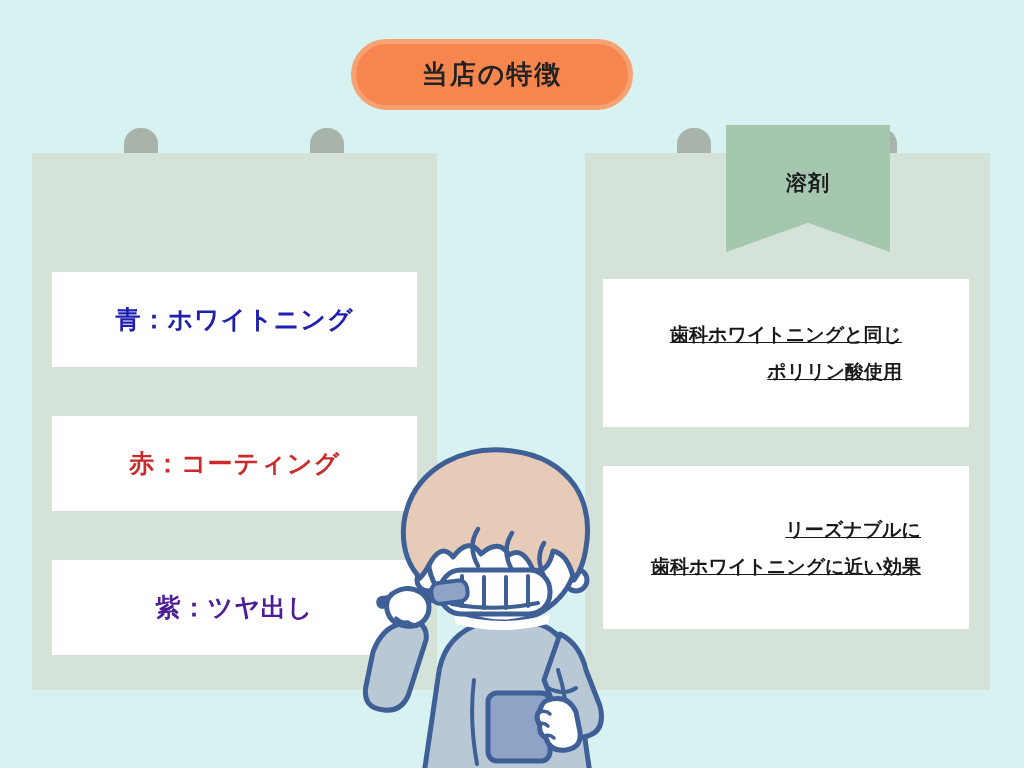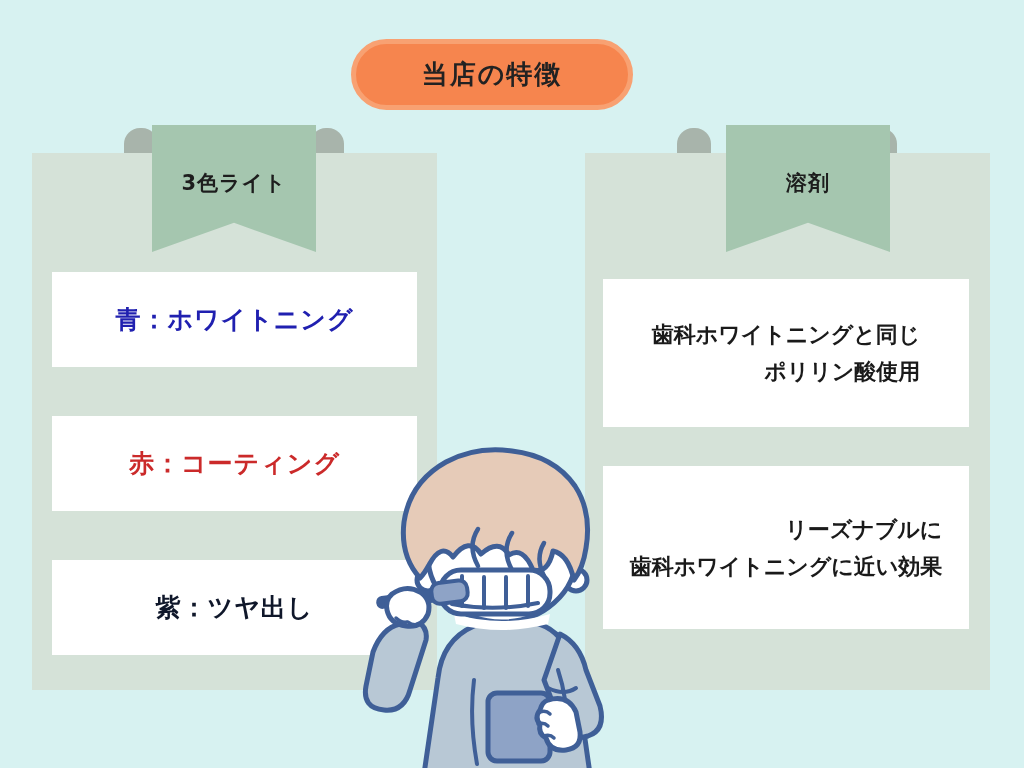--- a/index.html
+++ b/index.html
@@ -77,21 +77,21 @@
   .card span {
     font-weight: 700;
     white-space: pre-line;
   }
   .card-l { left: 52px; width: 365px; height: 95px; }
   .card-l span { font-size: 25px; letter-spacing: 1px; }
   .card-l1 { top: 272px; }
   .card-l2 { top: 416px; font-family: Liberation Serif, serif; }
   .card-l3 { top: 560px; }
   .card-r { left: 603px; width: 366px; }
-  .card-r span { font-size: 22px; line-height: 37px; color: #1a1a1a; }
+  .card-r span { font-size: 19px; line-height: 37px; color: #1a1a1a; text-decoration: underline; }
   .card-r1 { top: 279px; height: 148px; }
   .card-r2 { top: 466px; height: 163px; }
 
   
   .figure {
     position: absolute;
     left: 362px; top: 428px;
     width: 252px; height: 340px;
     z-index: 5;
   }
@@ -106,35 +106,32 @@
   </div>
 
   <div class="tab tab-l1"></div>
   <div class="tab tab-l2"></div>
   <div class="tab tab-r1"></div>
   <div class="tab tab-r2"></div>
 
   <div class="panel panel-left"></div>
   <div class="panel panel-right"></div>
 
-  <div class="ribbon ribbon-left">
-    <span>3色ライト</span>
-  </div>
   <div class="ribbon ribbon-right">
     <span>溶剤</span>
   </div>
 
   <div class="card card-l card-l1">
     <span style="color: rgb(32, 32, 176);">青：ホワイトニング</span>
   </div>
   <div class="card card-l card-l2">
     <span style="color: rgb(203, 42, 42);">赤：コーティング</span>
   </div>
   <div class="card card-l card-l3">
-    <span style="color: #0f172a;">紫：ツヤ出し</span>
+    <span style="color: #4c1d95;">紫：ツヤ出し</span>
   </div>
 
   <div class="card card-r card-r1">
     <span style="color: rgb(26, 26, 26);">歯科ホワイトニングと同じ
 ポリリン酸使用</span>
   </div>
   <div class="card card-r card-r2">
     <span style="color: rgb(26, 26, 26);">リーズナブルに
 歯科ホワイトニングに近い効果</span>
   </div>

